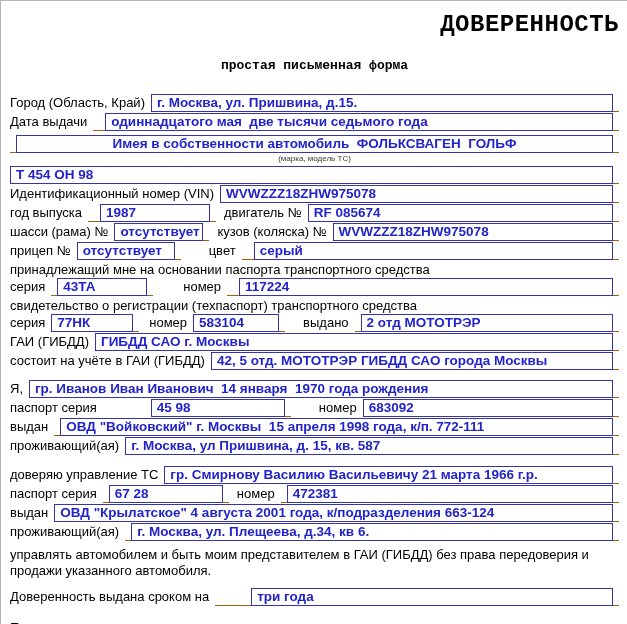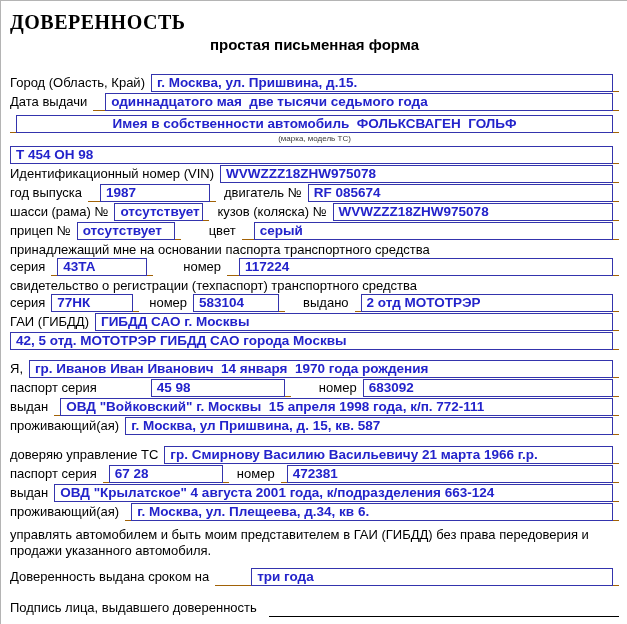--- a/index.html
+++ b/index.html
@@ -6,28 +6,28 @@
   html,body { background:#fff; }
   body {
     width:627px; height:624px;
     font-family:"Liberation Sans","DejaVu Sans",sans-serif;
     font-size:13px; color:#000;
     padding:6px 8px 0 9px;
     border-top:1px solid #b4b4b4; border-left:1px solid #b4b4b4;
     overflow:hidden;
   }
   .title {
-    font-family:Liberation Serif, serif;
-    font-weight:bold; font-size:20px; text-align:left;
+    font-family:Liberation Mono, monospace;
+    font-weight:bold; font-size:24px; text-align:right;
     letter-spacing:0.5px; margin-top:4px;
   }
   .subtitle {
-    font-family:Liberation Sans, sans-serif;
-    font-weight:bold; font-size:15px; text-align:center;
-    margin-top:2px; margin-bottom:21px;
+    font-family:Liberation Mono, monospace;
+    font-weight:bold; font-size:13px; text-align:center;
+    margin-top:20px; margin-bottom:21px;
   }
   .row { display:flex; align-items:flex-end; min-height:18px; margin-bottom:1px; }
   .lbl { white-space:nowrap; padding:0 6px 1px 0; line-height:16px; }
   .fill {
     flex:1; display:flex; align-items:flex-end;
     border-bottom:1px solid #a16207; padding-right:6px;
   }
   .fill.fixed { flex:none; }
   .box {
     flex:1;
@@ -154,20 +154,21 @@
 </div>
 
 <div class="row">
   <span class="lbl">ГАИ (ГИБДД)</span>
   <span class="fill">
       <span class="box">ГИБДД САО г. Москвы</span>
     </span>
 </div>
 
 <div class="row">
+  <span class="lbl">состоит на учёте в ГАИ (ГИБДД)</span>
   <span class="fill">
       <span class="box">42, 5 отд. МОТОТРЭР ГИБДД САО города Москвы</span>
     </span>
 </div>
 
 <div class="gap8"></div>
 
 <div class="row" style="min-height:19px">
   <span class="lbl">Я,</span>
   <span class="fill">

